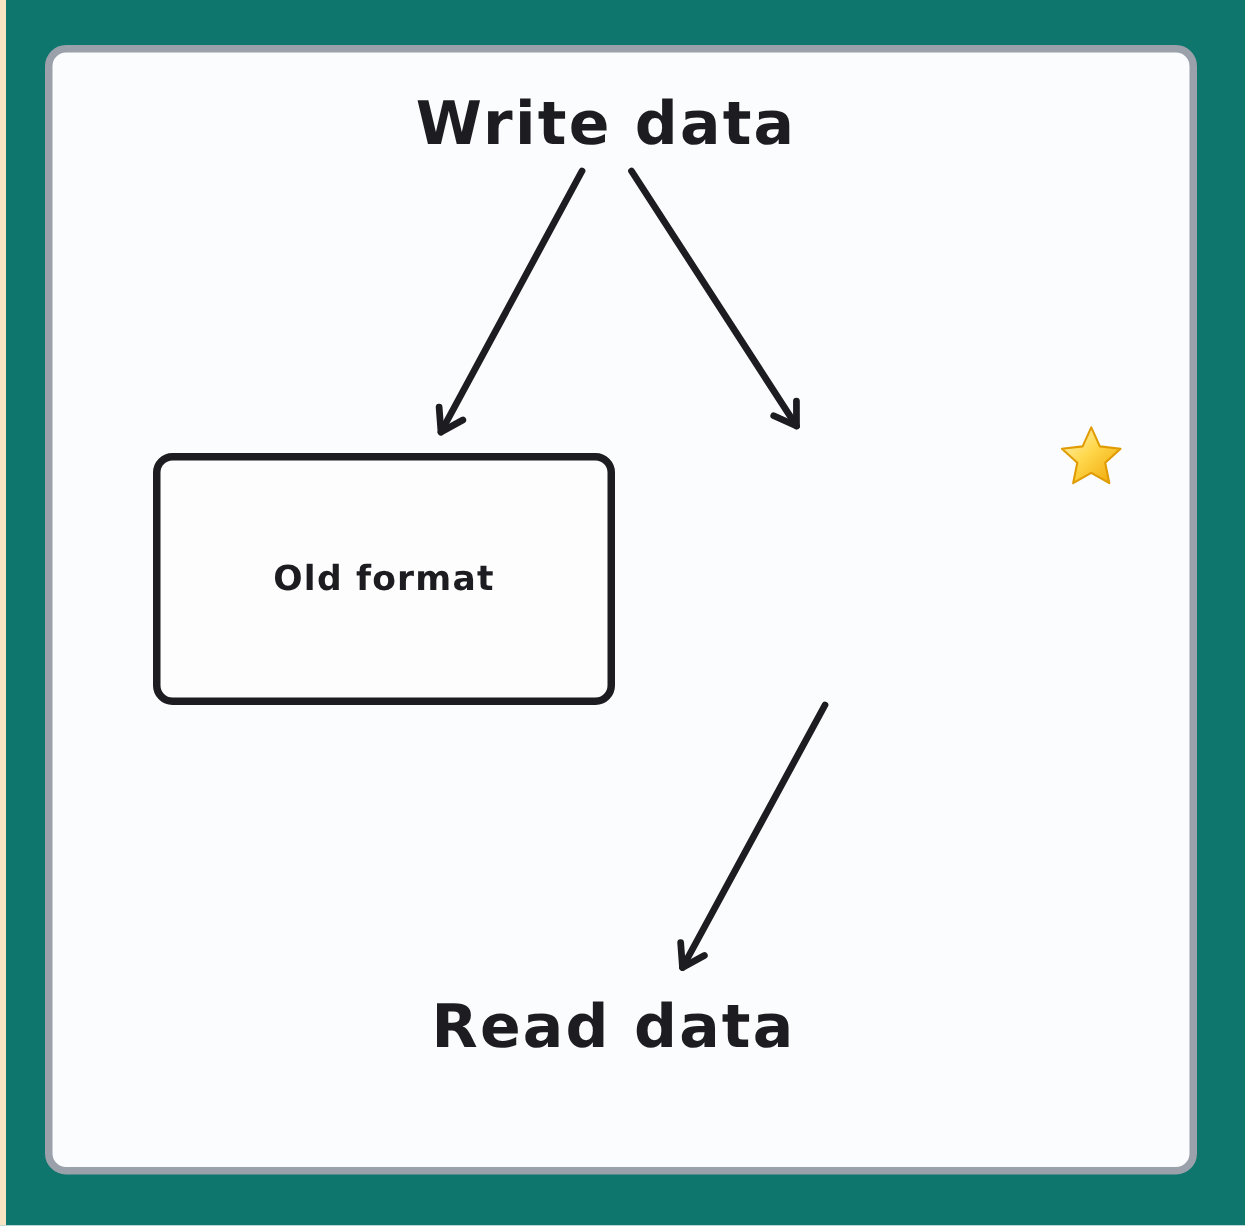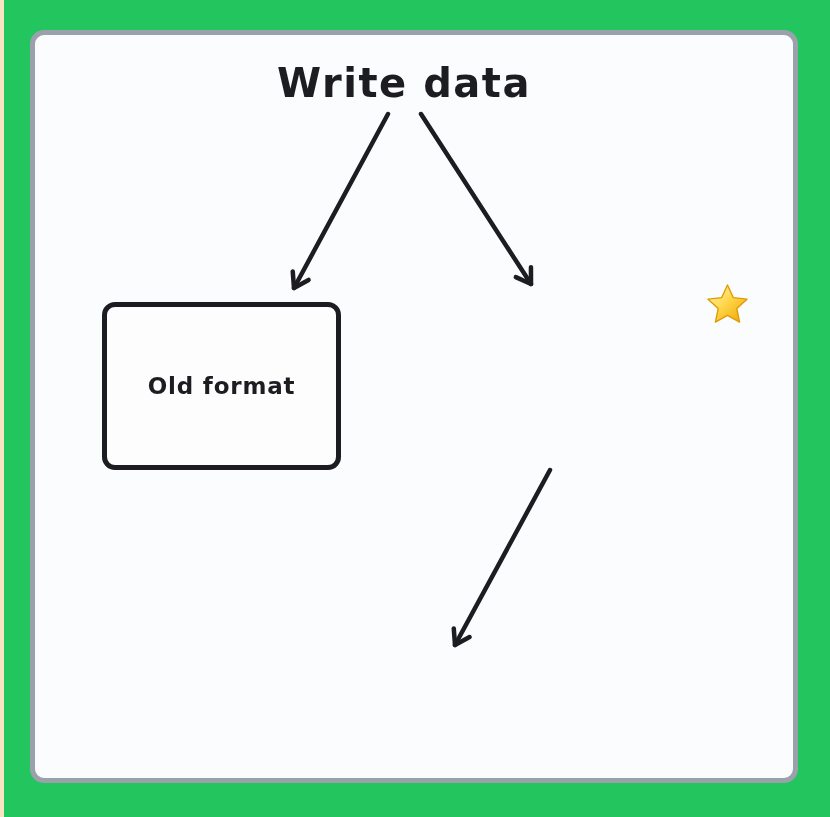--- a/index.html
+++ b/index.html
@@ -4,21 +4,21 @@
 <style>
   html, body {
     margin: 0;
     padding: 0;
     background: #f6f7f9;
   }
   .page {
     position: relative;
     width: 830px;
     height: 817px;
-    background: #22c55e;
+    background: #0f766e;
     overflow: hidden;
     font-family: "DejaVu Sans", sans-serif;
     text-decoration: underline;
   }
   .left-accent {
     position: absolute;
     left: 0;
     top: 0;
     width: 4px;
     height: 817px;
@@ -50,21 +50,21 @@
     color: #1d1d21;
     font-weight: bold;
     font-size: 40px;
     letter-spacing: 1.5px;
   }
   .flow-label.write { left: 404px; top: 60px; }
   .flow-label.read  { left: 409px; top: 662px; }
   .node {
     position: absolute;
     box-sizing: border-box;
-    width: 239px;
+    width: 308px;
     height: 168px;
     border: 5px solid #1d1d21;
     border-radius: 13px;
     background: #fdfdfe;
     display: flex;
     align-items: center;
     justify-content: center;
   }
   .node.old { left: 102px; top: 302px; }
   .node.new { left: 458px; top: 300px; }
@@ -114,13 +114,14 @@
       <linearGradient id="starGrad" x1="0" y1="0" x2="1" y2="1">
         <stop offset="0" stop-color="#fff6c4"></stop>
         <stop offset="0.45" stop-color="#ffd84d"></stop>
         <stop offset="1" stop-color="#efa300"></stop>
       </linearGradient>
     </defs>
     <path d="M 0 -21 L 5.88 -8.09 L 19.97 -6.49 L 9.51 3.09 L 12.34 16.99
              L 0 10 L -12.34 16.99 L -9.51 3.09 L -19.97 -6.49 L -5.88 -8.09 Z" fill="url(#starGrad)" stroke="#e09b00" stroke-width="1.4" stroke-linejoin="round"></path>
   </svg>
 
+  <div class="flow-label read">Read data</div>
 </div>
 
 </body></html>

